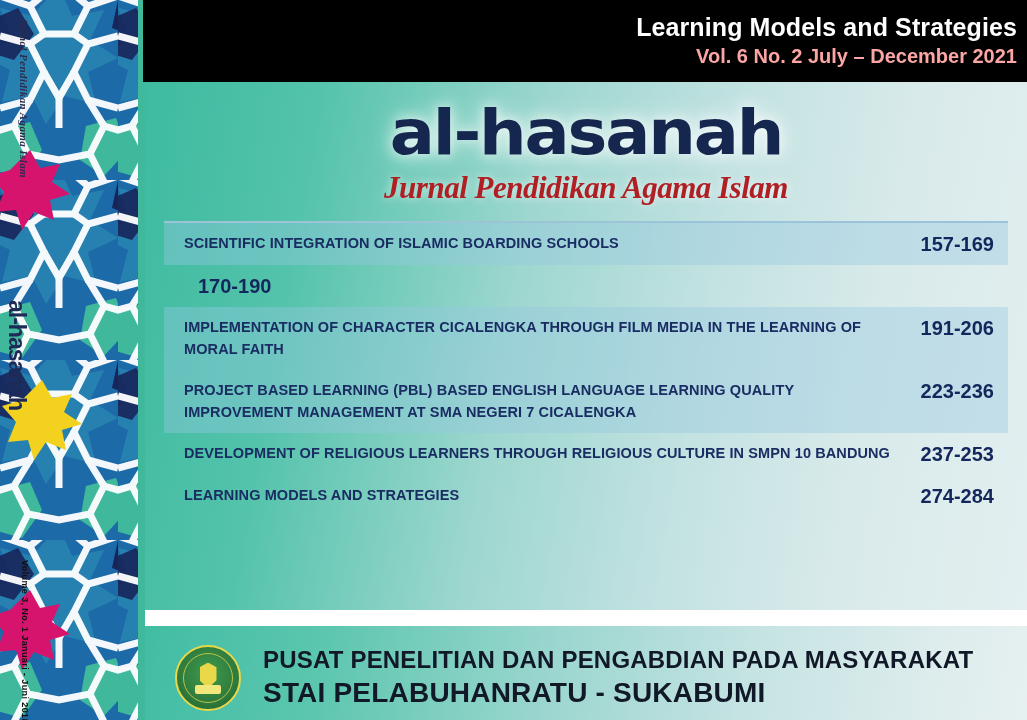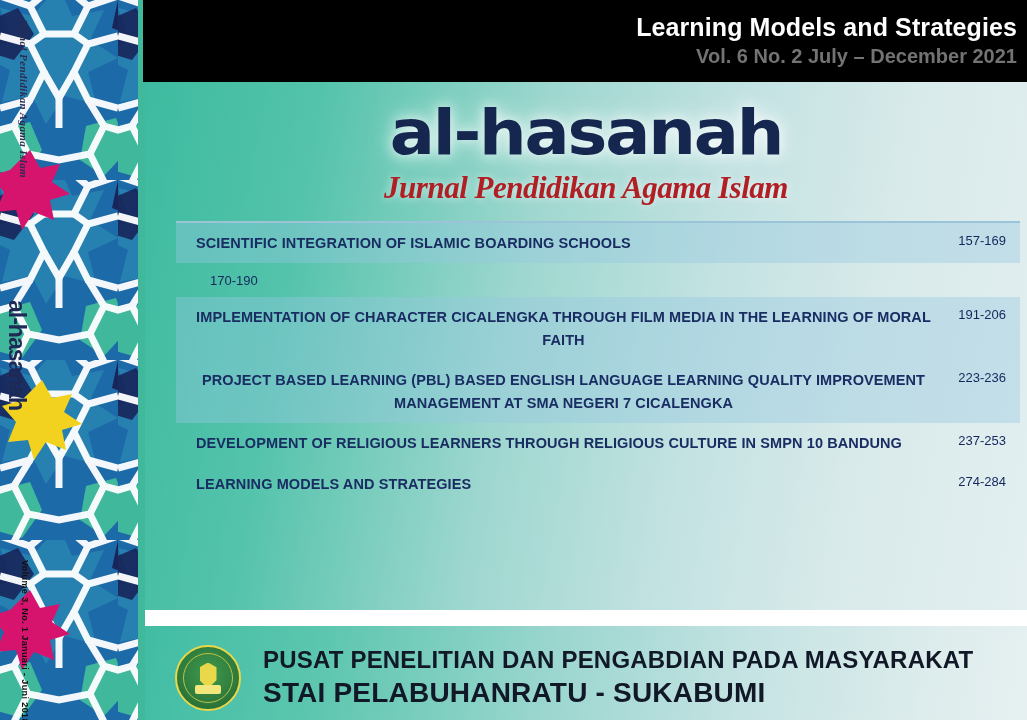--- a/index.html
+++ b/index.html
@@ -21,21 +21,21 @@
   #spine-top-text{top:0;font-size:11px;padding-left:18px;font-style:italic;font-family:"Liberation Serif",serif;}
   #spine-logo-text{top:0;font-size:23px;padding-left:300px;font-weight:700;letter-spacing:-1px;
      font-family:"Liberation Sans",sans-serif;color:#1e2a55;}
   #spine-vol-text{top:0;font-size:9px;padding-left:560px;font-weight:700;color:#111;}
 
   
   #header{position:absolute;left:145px;top:0;width:882px;height:82px;background:#000000;
     display:flex;flex-direction:column;align-items:flex-end;justify-content:center;
     padding-right:10px;box-sizing:border-box;}
   #header-title{color:#ffffff;font-size:25px;font-weight:700;line-height:1.1;letter-spacing:.1px;}
-  #header-sub{color:#737373;font-size:20px;font-weight:700;line-height:1.2;margin-top:3px;}
+  #header-sub{color:#fca5a5;font-size:20px;font-weight:700;line-height:1.2;margin-top:3px;}
 
   
   #main{position:absolute;left:145px;top:82px;width:882px;height:528px;
     background:linear-gradient(100deg,#3dbba0 0%,#54c3ab 18%,#9ed7cf 42%,#c3e2e2 62%,#d9eaea 80%,#e3eff0 100%);
     overflow:hidden;}
 
   
   #masthead{position:relative;height:140px;}
   #logo-main{
     position:absolute;left:0;right:0;top:14px;text-align:center;
@@ -45,28 +45,28 @@
     transform:scaleX(1.08);
   }
   #logo-sub{
     position:absolute;left:0;right:0;top:88px;text-align:center;
     font-size:31px;color:#b01f24;font-style:italic;font-weight:700;
     font-family:"Liberation Serif",serif;letter-spacing:-.5px;
     text-shadow:0 0 10px rgba(255,255,255,.7);
   }
 
   
-  #toc{position:absolute;left:31px;top:139px;width:844px;text-align:center;}
+  #toc{position:absolute;left:19px;top:139px;width:844px;}
   .toc-topline{height:2px;background:#9cc4d8;width:100%;}
   .toc-row{display:flex;align-items:flex-start;justify-content:space-between;
     padding:9px 14px 9px 20px;box-sizing:border-box;}
   .toc-row.alt{background:rgba(150,200,225,.40);}
   .toc-title{font-size:14.5px;font-weight:700;color:#1a2d63;line-height:1.55;
     letter-spacing:.1px;max-width:735px;}
-  .toc-pages{font-size:13px;font-weight:400;color:#14275c;white-space:nowrap;
+  .toc-pages{font-size:20px;font-weight:700;color:#14275c;white-space:nowrap;
     padding-left:14px;padding-top:1px;}
 
   
   #footer{position:absolute;left:145px;top:626px;width:882px;height:103px;
     background:linear-gradient(100deg,#41bda4 0%,#5cc6ae 20%,#9bd6cf 46%,#c5e3e3 68%,#ddecec 88%,#e6f0f1 100%);
     display:flex;align-items:center;padding-left:30px;box-sizing:border-box;}
   #footer-logo{width:62px;height:62px;border-radius:50%;
     background:radial-gradient(circle at 50% 42%,#3f9a4e 0%,#2e7a3c 62%,#1f5c2c 100%);
     border:2px solid #e8d84a;flex:none;position:relative;overflow:hidden;}
   #footer-logo .seal-ring{position:absolute;left:6px;top:6px;right:6px;bottom:6px;

